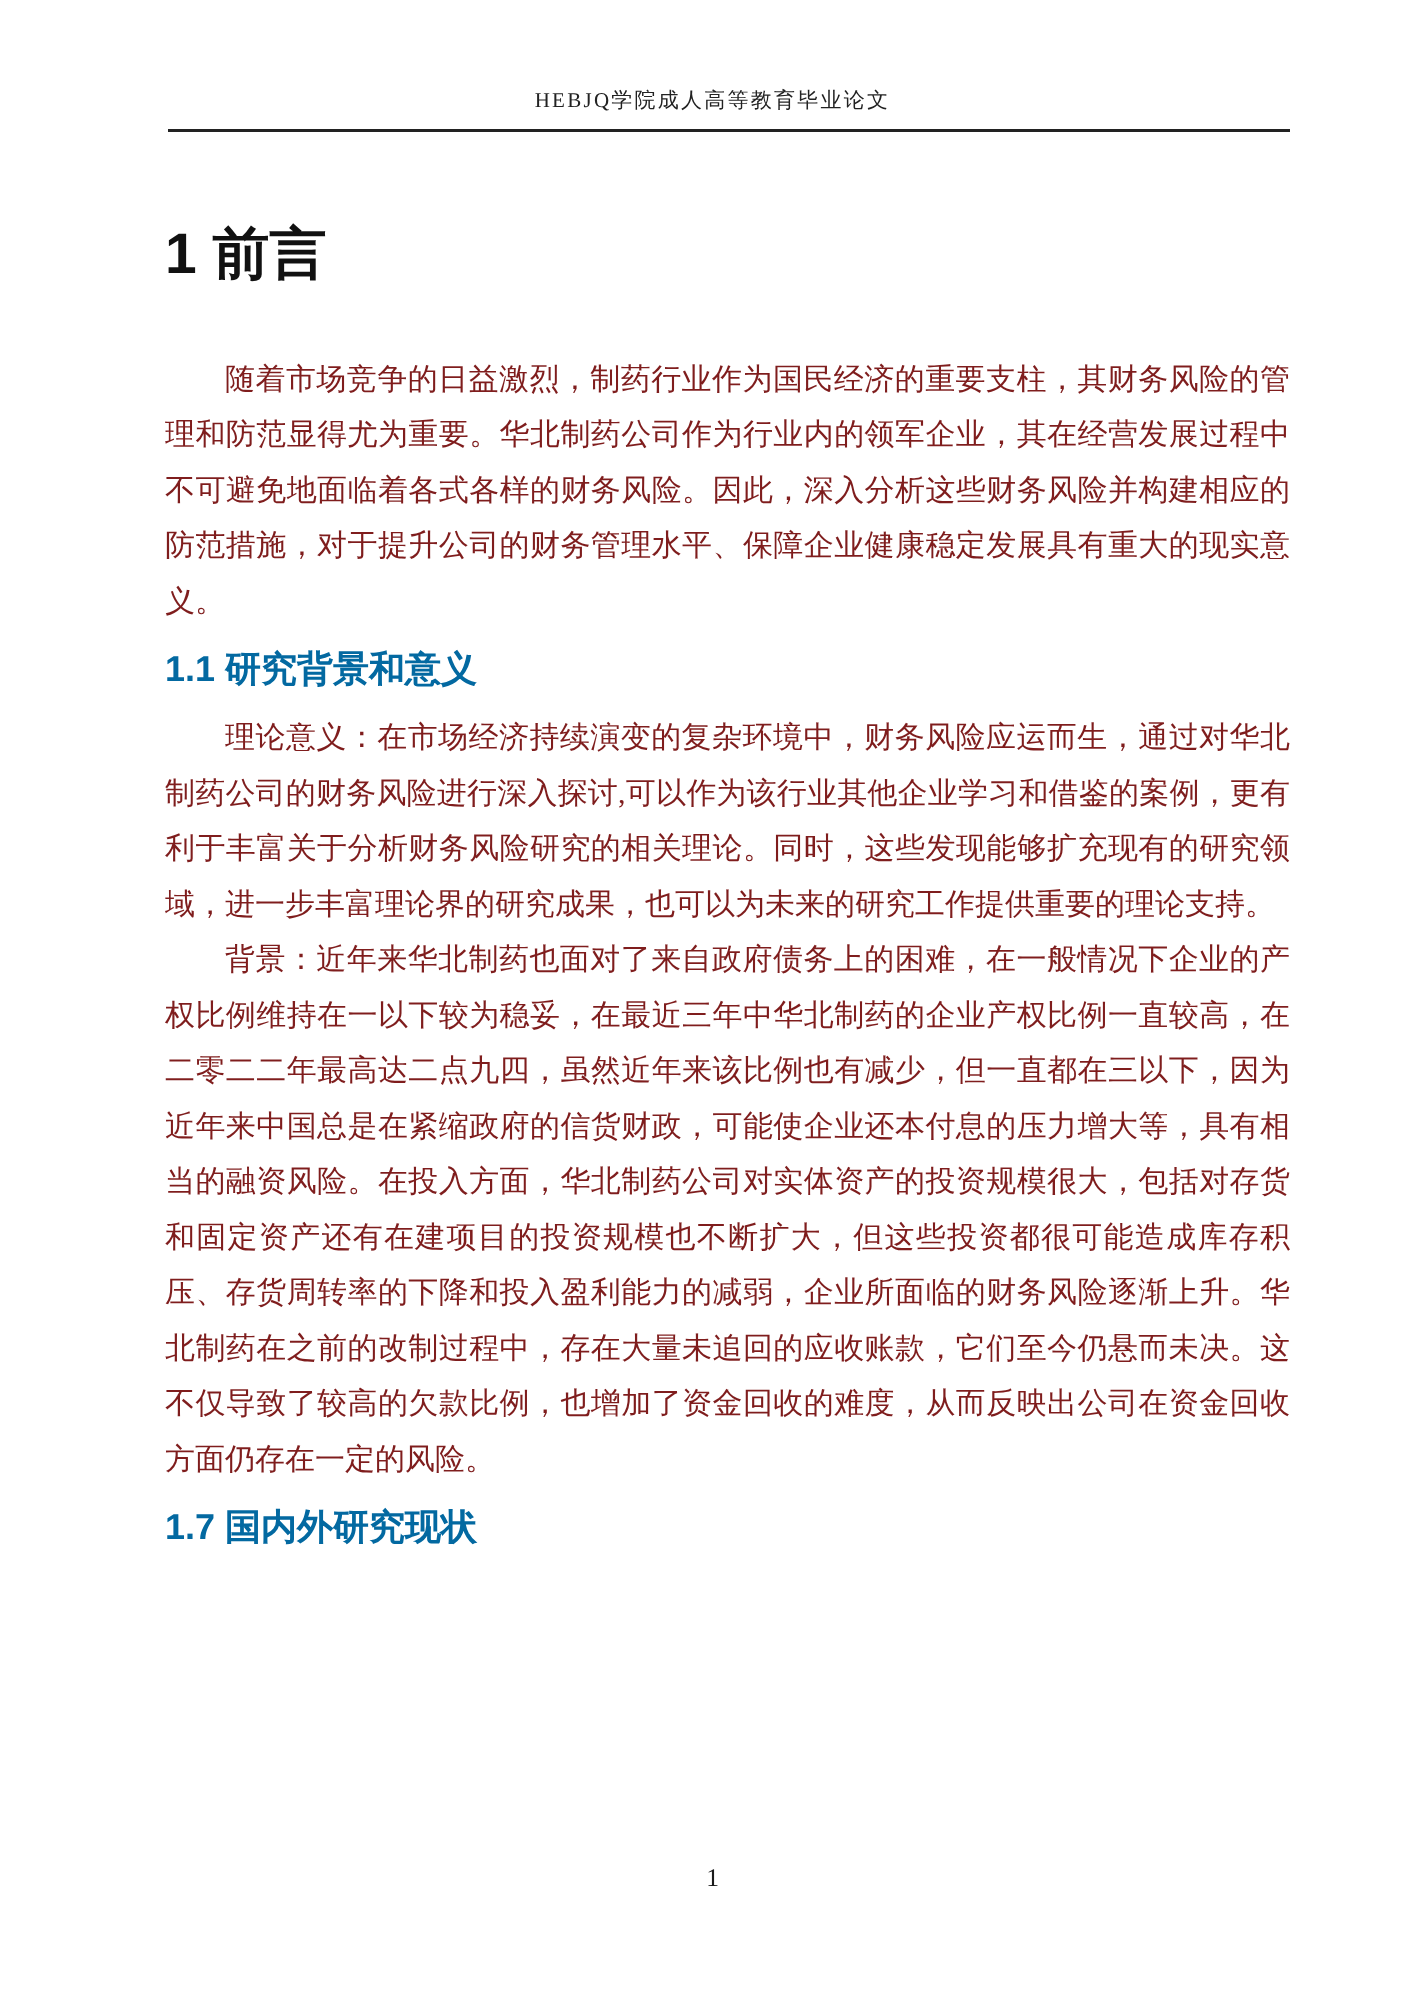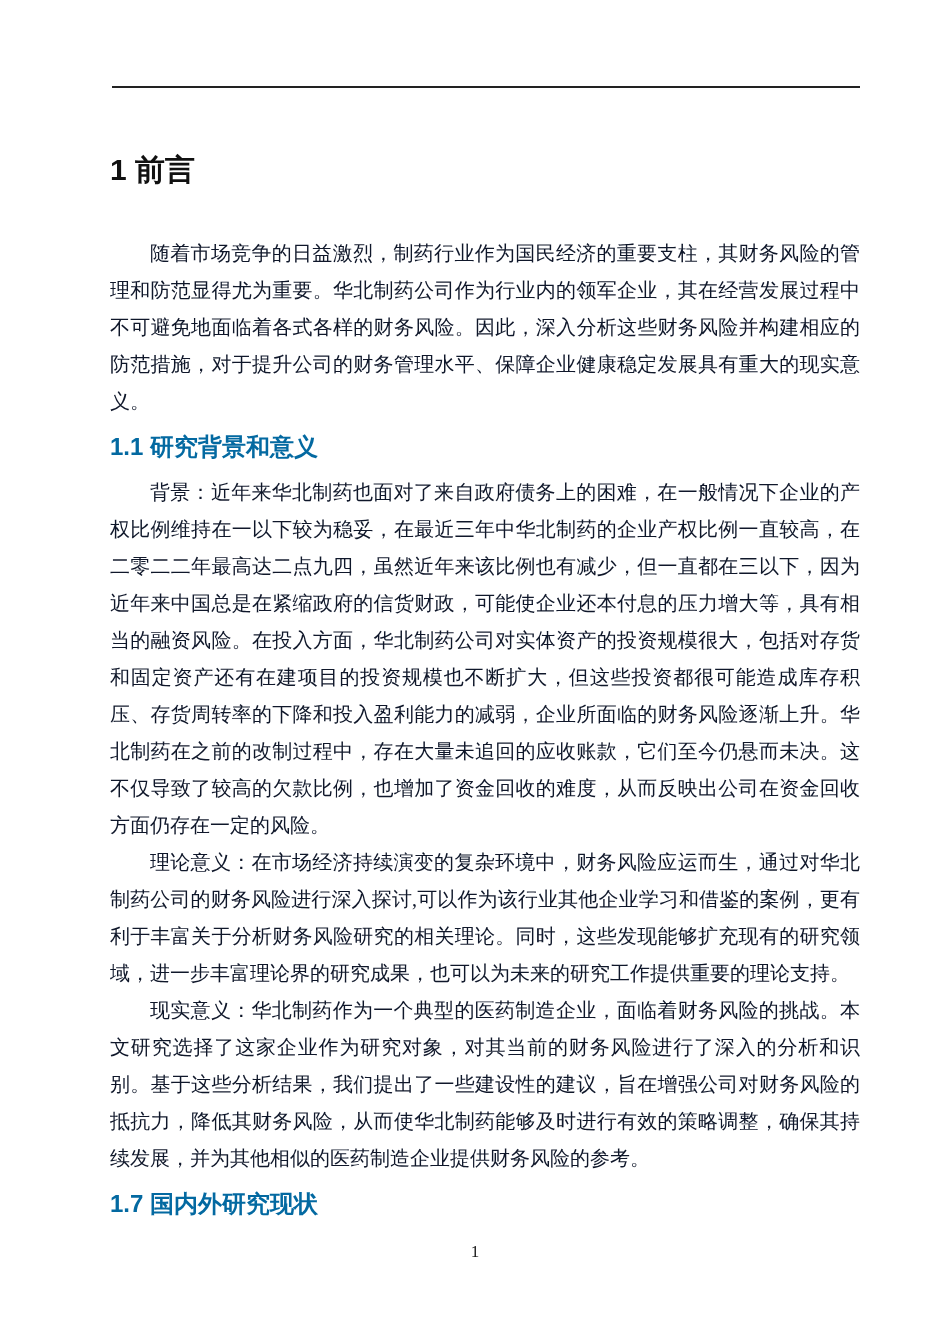--- a/index.html
+++ b/index.html
@@ -43,74 +43,74 @@
     position: absolute;
     left: 110px;
     top: 0;
     width: 750px;
     padding-top: 152px;
     box-sizing: content-box;
   }
   .chapter-title {
     font-family: "Liberation Sans", "DejaVu Sans", sans-serif;
     font-weight: bold;
-    font-size: 30px;
+    font-size: 38px;
     line-height: 36px;
     margin: 0 0 47px 0;
     color: #111111;
   }
   .section-heading {
     font-family: "Liberation Sans", "DejaVu Sans", sans-serif;
     font-weight: bold;
     font-size: 24px;
     line-height: 30px;
     margin: 12px 0 12px 0;
     color: #0369a1;
   }
   .body-par {
     margin: 0;
     font-size: 20px;
     line-height: 37px;
     text-align: justify;
     text-justify: inter-ideograph;
     text-indent: 2em;
-    color: #0f172a;
+    color: #7f1d1d;
     word-break: break-all;
   }
   .page-number {
     position: absolute;
     top: 1242px;
     left: 0;
     width: 950px;
     text-align: center;
     font-size: 17px;
     color: #1a1a1a;
   }
 </style>
 </head>
 <body>
 
 <div class="page">
 
+  <div class="doc-header-text">HEBJQ学院成人高等教育毕业论文</div>
 
   <div class="doc-header-rule"></div>
 
   <div class="content">
 
     <h1 class="chapter-title">1 前言</h1>
 
     <p class="body-par">随着市场竞争的日益激烈，制药行业作为国民经济的重要支柱，其财务风险的管理和防范显得尤为重要。华北制药公司作为行业内的领军企业，其在经营发展过程中不可避免地面临着各式各样的财务风险。因此，深入分析这些财务风险并构建相应的防范措施，对于提升公司的财务管理水平、保障企业健康稳定发展具有重大的现实意义。</p>
 
     <h2 class="section-heading">1.1 研究背景和意义</h2>
 
+    <p class="body-par">理论意义：在市场经济持续演变的复杂环境中，财务风险应运而生，通过对华北制药公司的财务风险进行深入探讨,可以作为该行业其他企业学习和借鉴的案例，更有利于丰富关于分析财务风险研究的相关理论。同时，这些发现能够扩充现有的研究领域，进一步丰富理论界的研究成果，也可以为未来的研究工作提供重要的理论支持。</p>
+
     <p class="body-par">背景：近年来华北制药也面对了来自政府债务上的困难，在一般情况下企业的产权比例维持在一以下较为稳妥，在最近三年中华北制药的企业产权比例一直较高，在二零二二年最高达二点九四，虽然近年来该比例也有减少，但一直都在三以下，因为近年来中国总是在紧缩政府的信货财政，可能使企业还本付息的压力增大等，具有相当的融资风险。在投入方面，华北制药公司对实体资产的投资规模很大，包括对存货和固定资产还有在建项目的投资规模也不断扩大，但这些投资都很可能造成库存积压、存货周转率的下降和投入盈利能力的减弱，企业所面临的财务风险逐渐上升。华北制药在之前的改制过程中，存在大量未追回的应收账款，它们至今仍悬而未决。这不仅导致了较高的欠款比例，也增加了资金回收的难度，从而反映出公司在资金回收方面仍存在一定的风险。</p>
 
-    <p class="body-par">理论意义：在市场经济持续演变的复杂环境中，财务风险应运而生，通过对华北制药公司的财务风险进行深入探讨,可以作为该行业其他企业学习和借鉴的案例，更有利于丰富关于分析财务风险研究的相关理论。同时，这些发现能够扩充现有的研究领域，进一步丰富理论界的研究成果，也可以为未来的研究工作提供重要的理论支持。</p>
-
-    <p class="body-par">现实意义：华北制药作为一个典型的医药制造企业，面临着财务风险的挑战。本文研究选择了这家企业作为研究对象，对其当前的财务风险进行了深入的分析和识别。基于这些分析结果，我们提出了一些建设性的建议，旨在增强公司对财务风险的抵抗力，降低其财务风险，从而使华北制药能够及时进行有效的策略调整，确保其持续发展，并为其他相似的医药制造企业提供财务风险的参考。</p>
 
     <h2 class="section-heading">1.7 国内外研究现状</h2>
 
 
   </div>
 
   <div class="page-number">1</div>
 
 </div>
 

